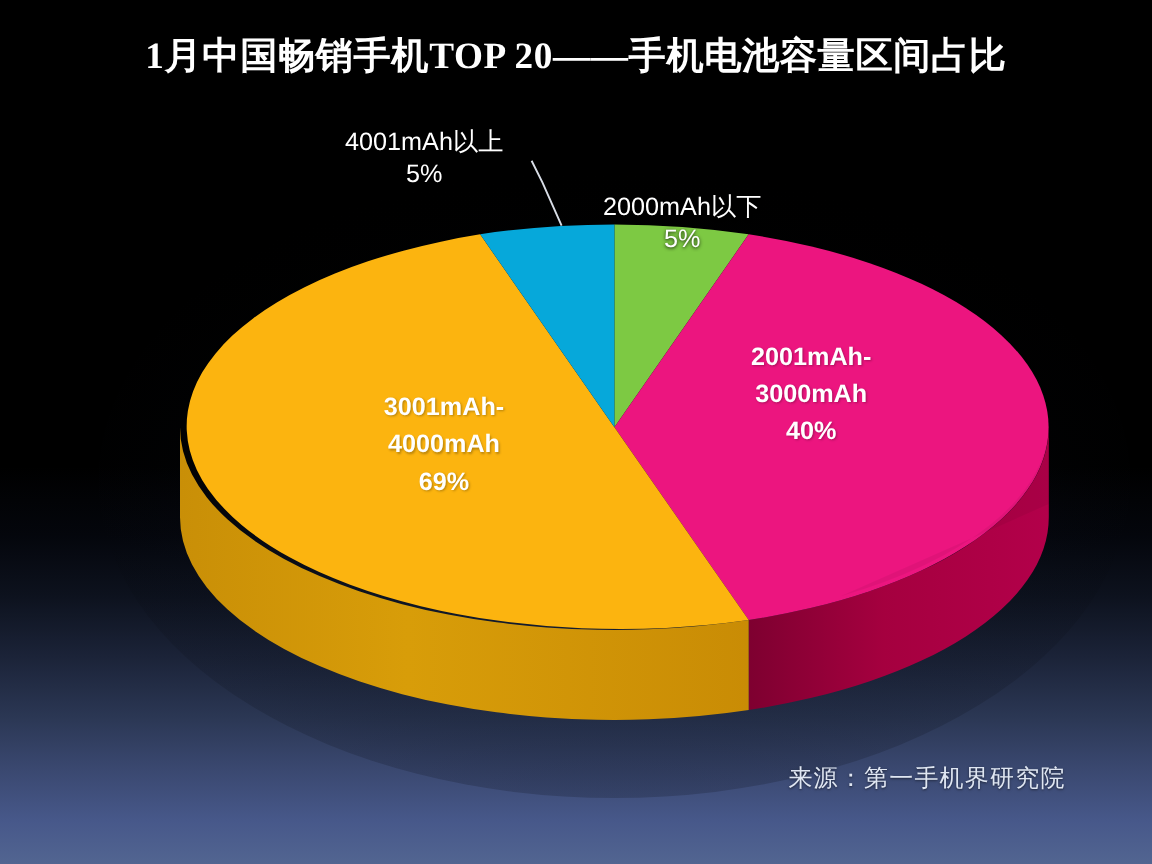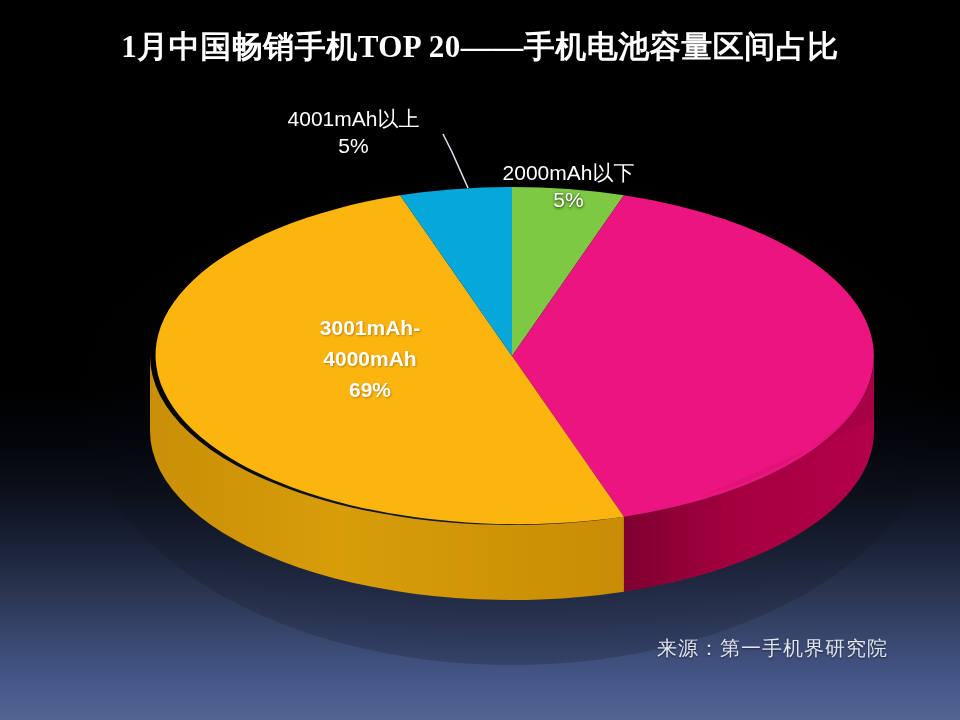--- a/index.html
+++ b/index.html
@@ -75,21 +75,21 @@
     position: absolute;
     color: #ffffff;
     font-size: 21px;
     font-weight: bold;
     line-height: 1.48;
     text-align: center;
     white-space: nowrap;
     text-shadow: 1px 1px 2px rgba(0,0,0,0.28);
   }
   #label-pink   { left: 556px; top: 282px; width: 240px; }
-  #label-orange { left: 250px; top: 312px; width: 240px; }
+  #label-orange { left: 250px; top: 324px; width: 240px; }
 
   
   #source-note {
     position: absolute;
     right: 72px;
     bottom: 58px;
     color: #dfe6f2;
     font-size: 20px;
     letter-spacing: 1px;
     white-space: nowrap;
@@ -148,20 +148,25 @@
   <div class="callout-label" id="callout-above">
     <span>4001mAh以上</span><br>
     <span>5%</span>
   </div>
 
   <div class="callout-label" id="callout-below">
     <span>2000mAh以下</span><br>
     <span>5%</span>
   </div>
 
+  <div class="slice-label" id="label-pink">
+    <span>2001mAh-</span><br>
+    <span>3000mAh</span><br>
+    <span>40%</span>
+  </div>
 
   <div class="slice-label" id="label-orange">
     <span>3001mAh-</span><br>
     <span>4000mAh</span><br>
     <span>69%</span>
   </div>
 
   <div id="source-note">来源：第一手机界研究院</div>
 
 </div>

